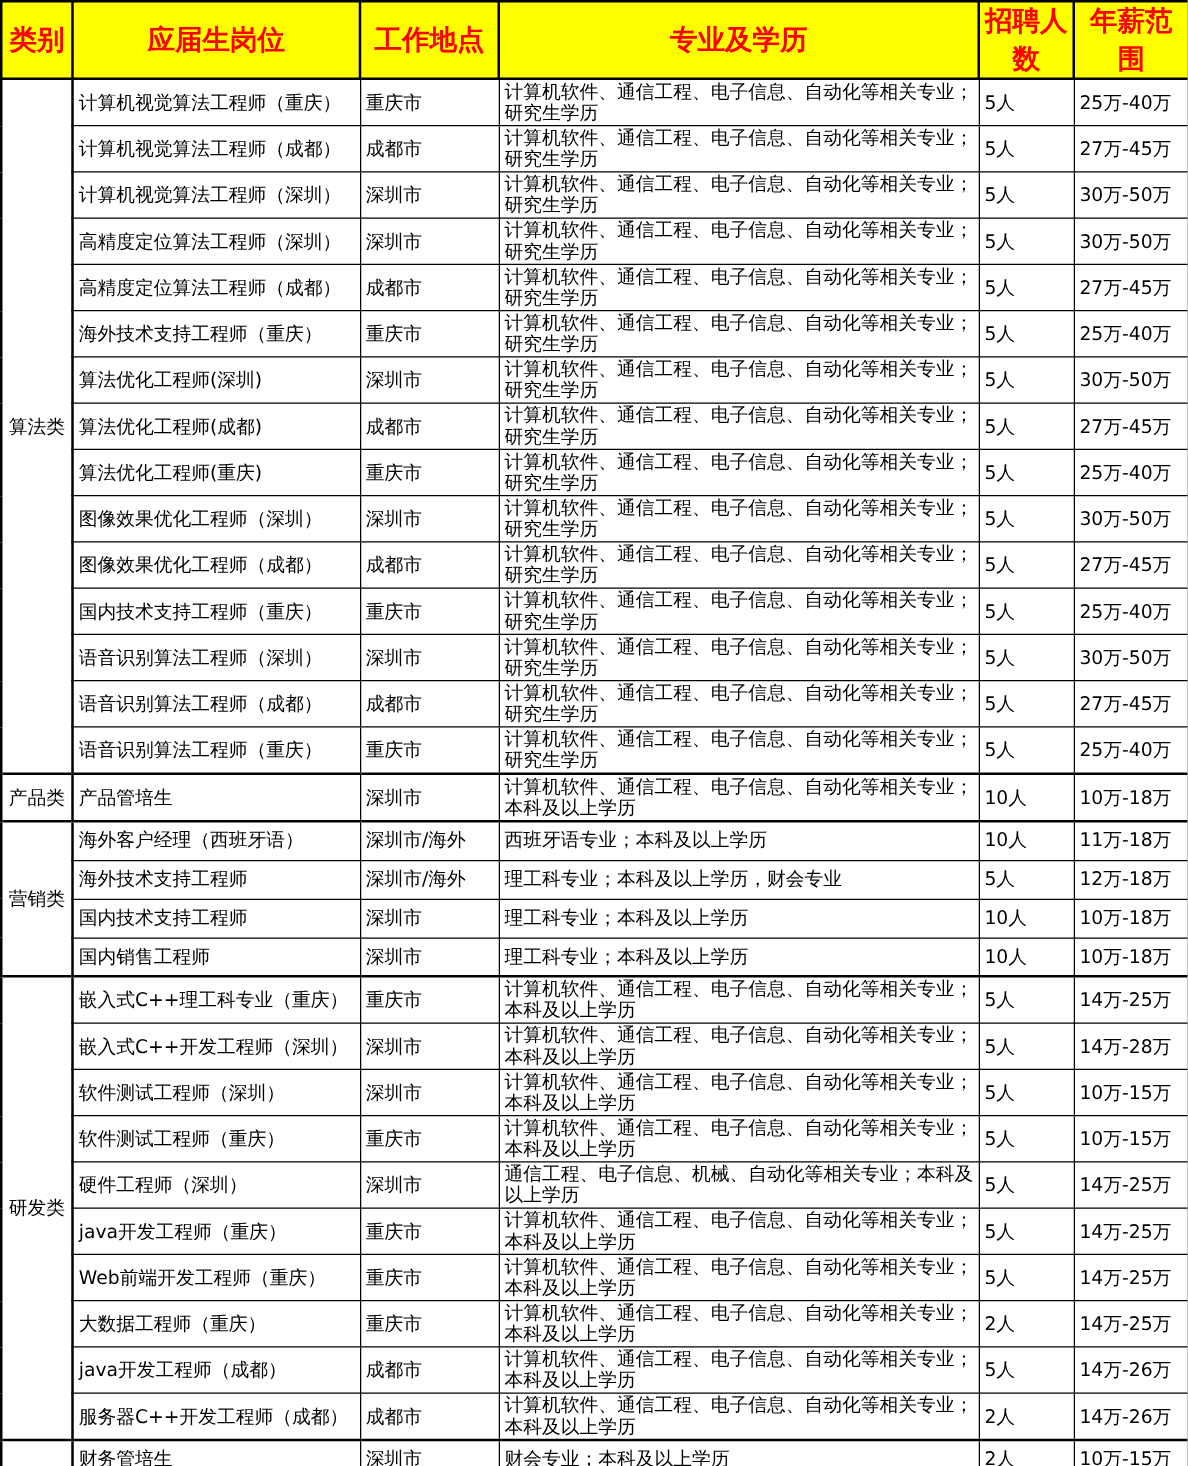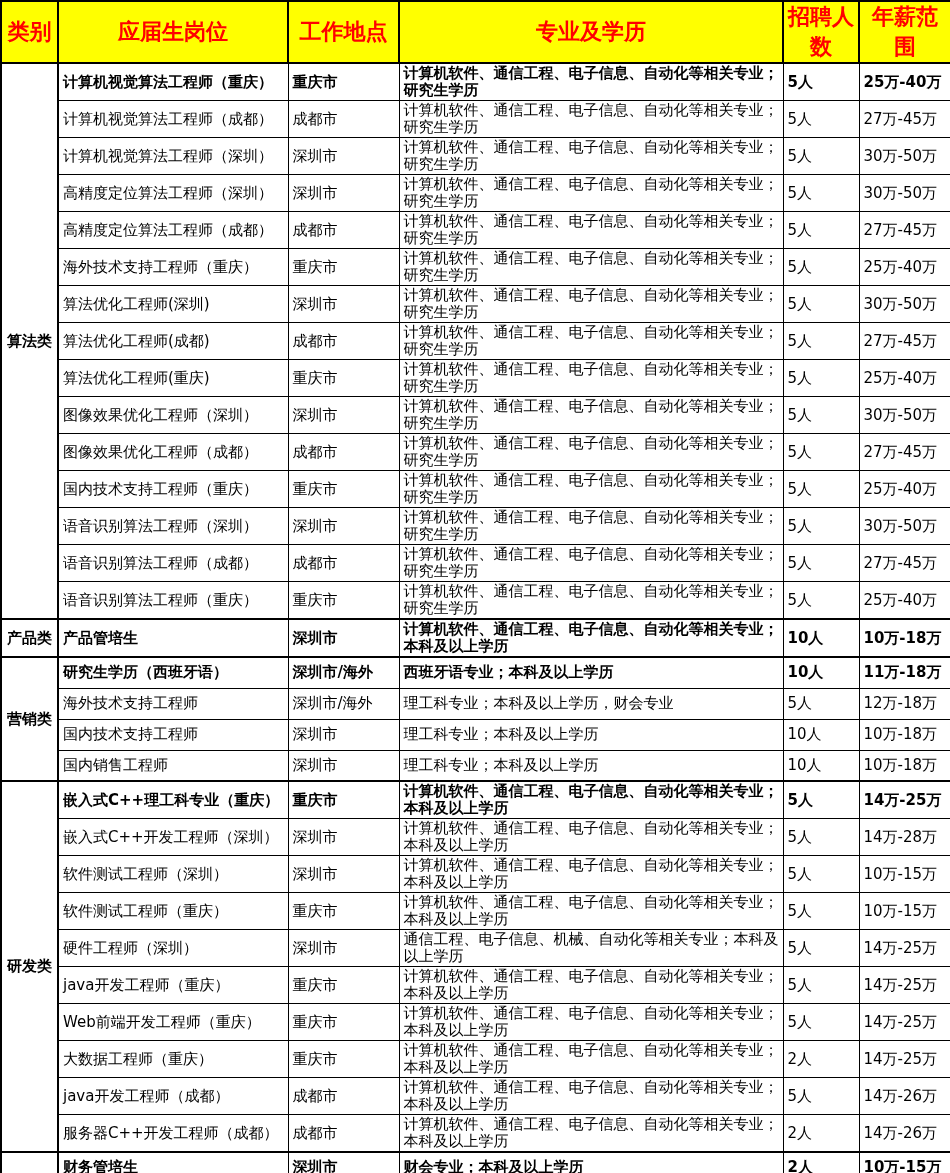--- a/index.html
+++ b/index.html
@@ -52,21 +52,21 @@
     text-align: left;
     overflow: hidden;
     word-break: break-all;
   }
   td.cat {
     text-align: center;
     padding: 1px 2px;
     border-right: 2px solid var(--border-color);
     border-left: 2px solid var(--border-color);
   }
-  tr.group-start td { border-top: 2px solid var(--border-color); font-weight: bold; }
+  tr.group-start td { border-top: 2px solid var(--border-color); }
   tr.two { height: 36px; }
   tr.one { height: 31px; }
   td.salary-cell, td.headcount-cell { white-space: nowrap; }
 </style>
 </head>
 <body>
 
 <table class="jobs">
   <colgroup>
     <col class="c-category">
@@ -196,21 +196,21 @@
       <tr class="group-start two">
         <td rowspan="1" class="cat">产品类</td>
         <td class="position-cell">产品管培生</td>
         <td class="location-cell">深圳市</td>
         <td class="major-cell">计算机软件、通信工程、电子信息、自动化等相关专业；本科及以上学历</td>
         <td class="headcount-cell">10人</td>
         <td class="salary-cell">10万-18万</td>
       </tr>
       <tr class="group-start one">
         <td rowspan="4" class="cat">营销类</td>
-        <td class="position-cell">研究生学历（西班牙语）</td>
+        <td class="position-cell">海外客户经理（西班牙语）</td>
         <td class="location-cell">深圳市/海外</td>
         <td class="major-cell">西班牙语专业；本科及以上学历</td>
         <td class="headcount-cell">10人</td>
         <td class="salary-cell">11万-18万</td>
       </tr>
       <tr class="one">
         <td class="position-cell">海外技术支持工程师</td>
         <td class="location-cell">深圳市/海外</td>
         <td class="major-cell">理工科专业；本科及以上学历，财会专业</td>
         <td class="headcount-cell">5人</td>

